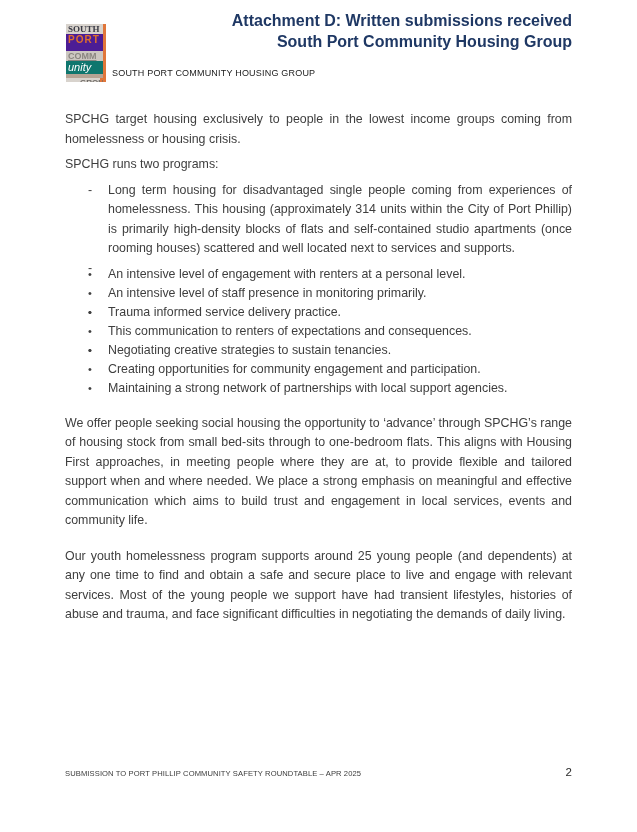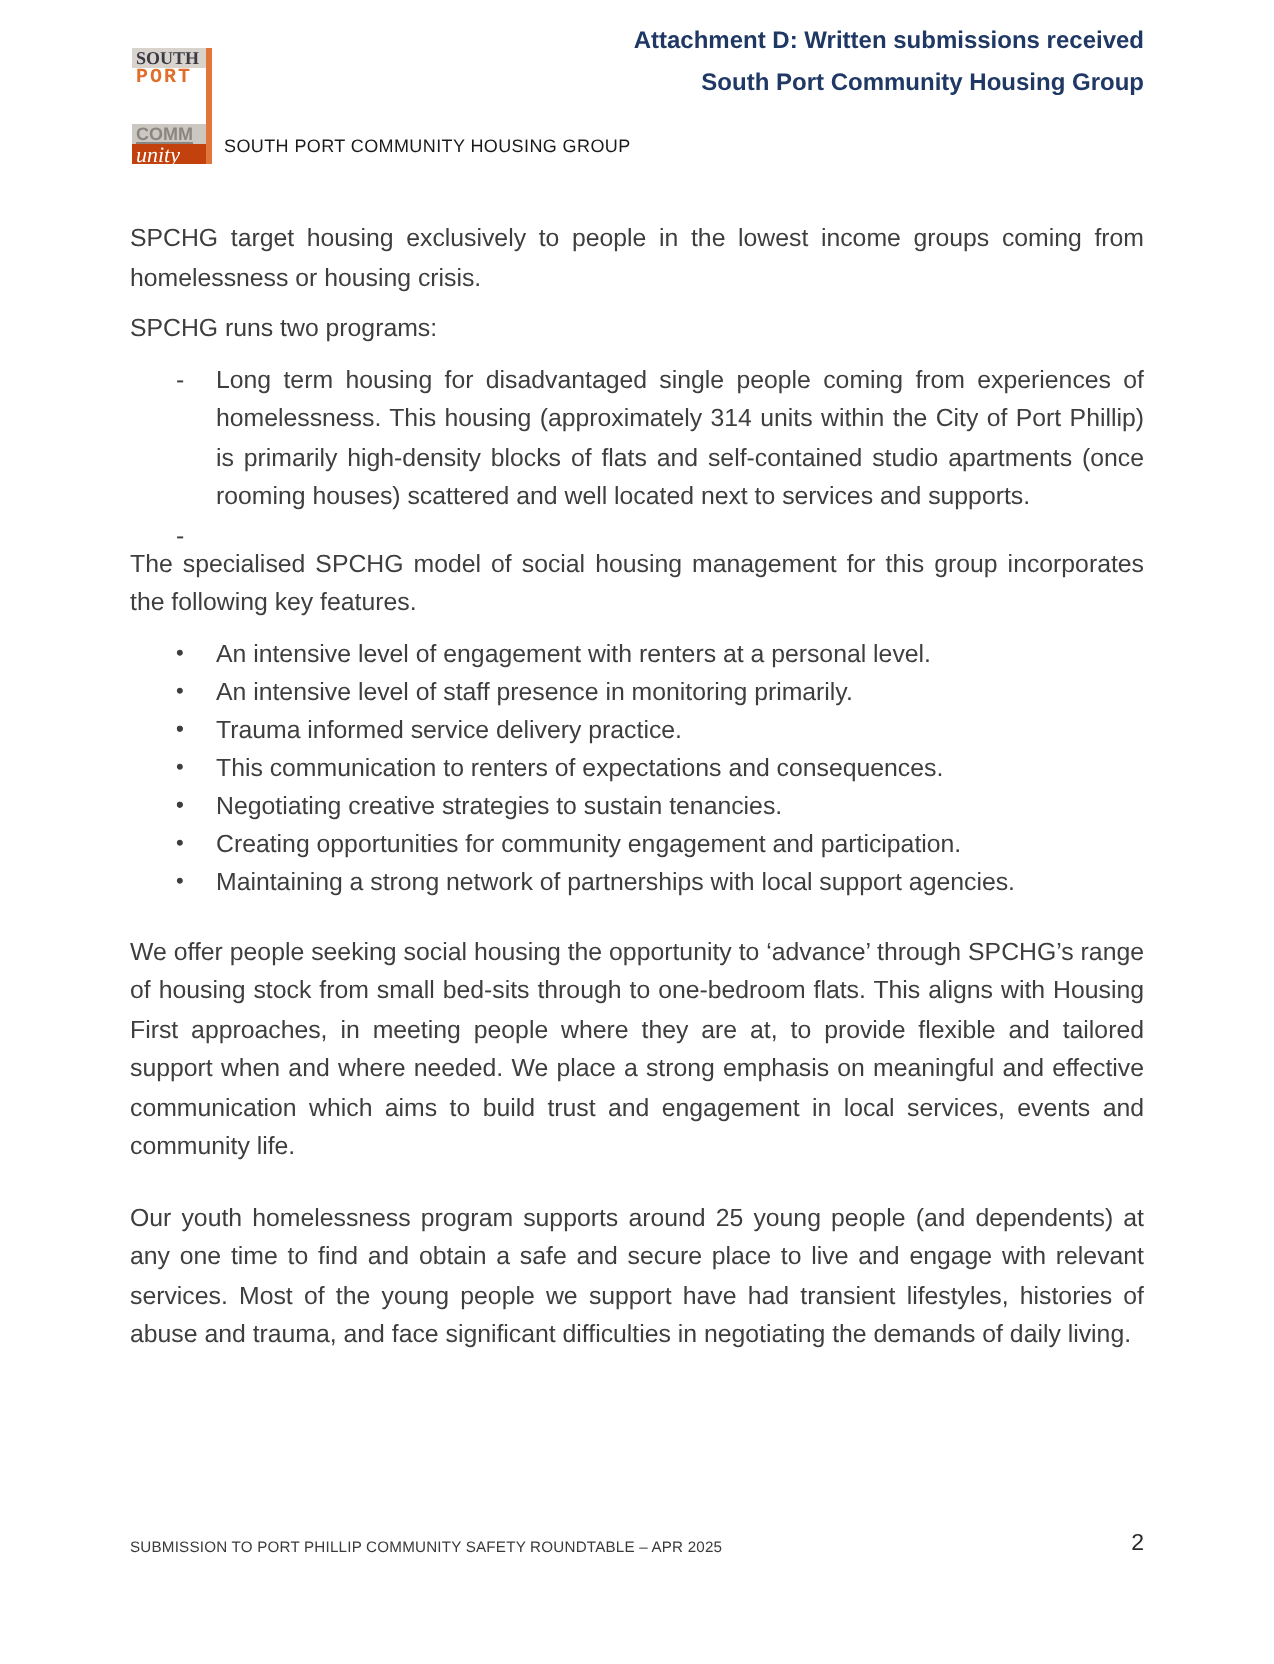--- a/index.html
+++ b/index.html
@@ -10,42 +10,42 @@
     overflow: hidden;
     font-family: "Liberation Sans", sans-serif;
     color: #3e3e3e;
   }
   .page { position: absolute; inset: 0; }
 
   
   .hdr-right {
     position: absolute; top: 10px; right: 65px;
     text-align: right;
-    font-size: 12px; font-weight: bold;
+    font-size: 16px; font-weight: bold;
     color: #1f3864;
     line-height: 21px;
   }
   .logo {
     position: absolute; left: 66px; top: 24px;
     width: 40px; height: 58px;
     border-right: 3px solid #e0763a;
     box-sizing: border-box;
     overflow: hidden;
     background: #d8d3cd;
   }
   .logo-row {
     display: block; width: 100%;
     overflow: hidden; white-space: nowrap;
     box-sizing: border-box;
     padding-left: 2px;
   }
   .lr1 { height: 10px; background: #d8d3cd; color: #3a3a44; font-size: 9px; font-weight: bold; line-height: 10px; font-family: "Liberation Serif", serif; }
-  .lr2 { height: 28px; background: #ffffff; color: #e06f2b; font-size: 10px; font-weight: bold; line-height: 11px; letter-spacing: 1px; font-family: Liberation Mono, monospace; }
+  .lr2 { height: 17px; background: #4c1d95; color: #e06f2b; font-size: 10px; font-weight: bold; line-height: 11px; letter-spacing: 1px; }
   .lr3 { height: 10px; background: #ccc7c1; color: #8a8680; font-size: 9px; font-weight: bold; line-height: 10px; text-decoration: underline; }
-  .lr4 { height: 13px; background: #c2410c; color: #ffffff; font-size: 11px; font-style: italic; line-height: 12px; font-family: Liberation Serif, serif; }
+  .lr4 { height: 13px; background: #0f766e; color: #ffffff; font-size: 11px; font-style: italic; line-height: 12px; font-family: Liberation Sans, sans-serif; }
   .lr5 { height: 4px; background: #b5a394; }
   .lr6 { height: 10px; background: linear-gradient(90deg, #d8d3cd 60%, #e0763a 60%); color: #6e6a66; font-size: 8px; font-weight: bold; line-height: 10px; margin-left: 12px; }
   .logo-caption {
     position: absolute; left: 112px; top: 68px;
     font-size: 9px; color: #1a1a1a; letter-spacing: 0.2px;
   }
 
   
   .content {
     position: absolute; left: 65px; top: 110px; width: 507px;
@@ -109,21 +109,20 @@
     <div class="list dash-list">
       <div class="li">
         <span class="marker">-</span>
         <span>Long term housing for disadvantaged single people coming from experiences of homelessness. This housing (approximately 314 units within the City of Port Phillip) is primarily high-density blocks of flats and self-contained studio apartments (once rooming houses) scattered and well located next to services and supports.</span>
       </div>
       <div class="li">
         <span class="marker">-</span>
       </div>
     </div>
 
-    <p class="para gap-md">The specialised SPCHG model of social housing management for this group incorporates the following key features.</p>
 
     <div class="list bullet-list">
       <div class="li">
         <span class="marker">•</span>
         <span>An intensive level of engagement with renters at a personal level.</span>
       </div>
       <div class="li">
         <span class="marker">•</span>
         <span>An intensive level of staff presence in monitoring primarily.</span>
       </div>

